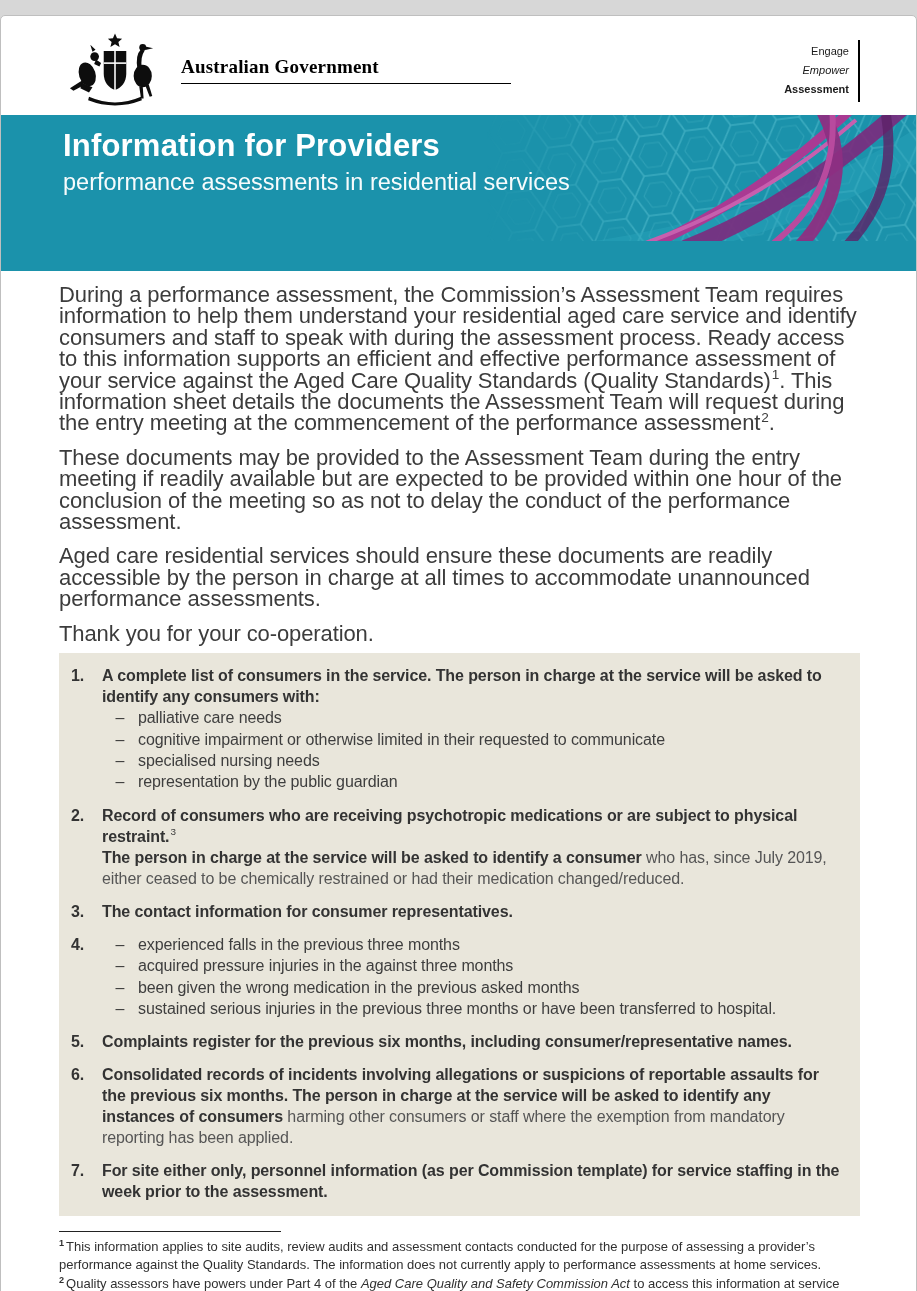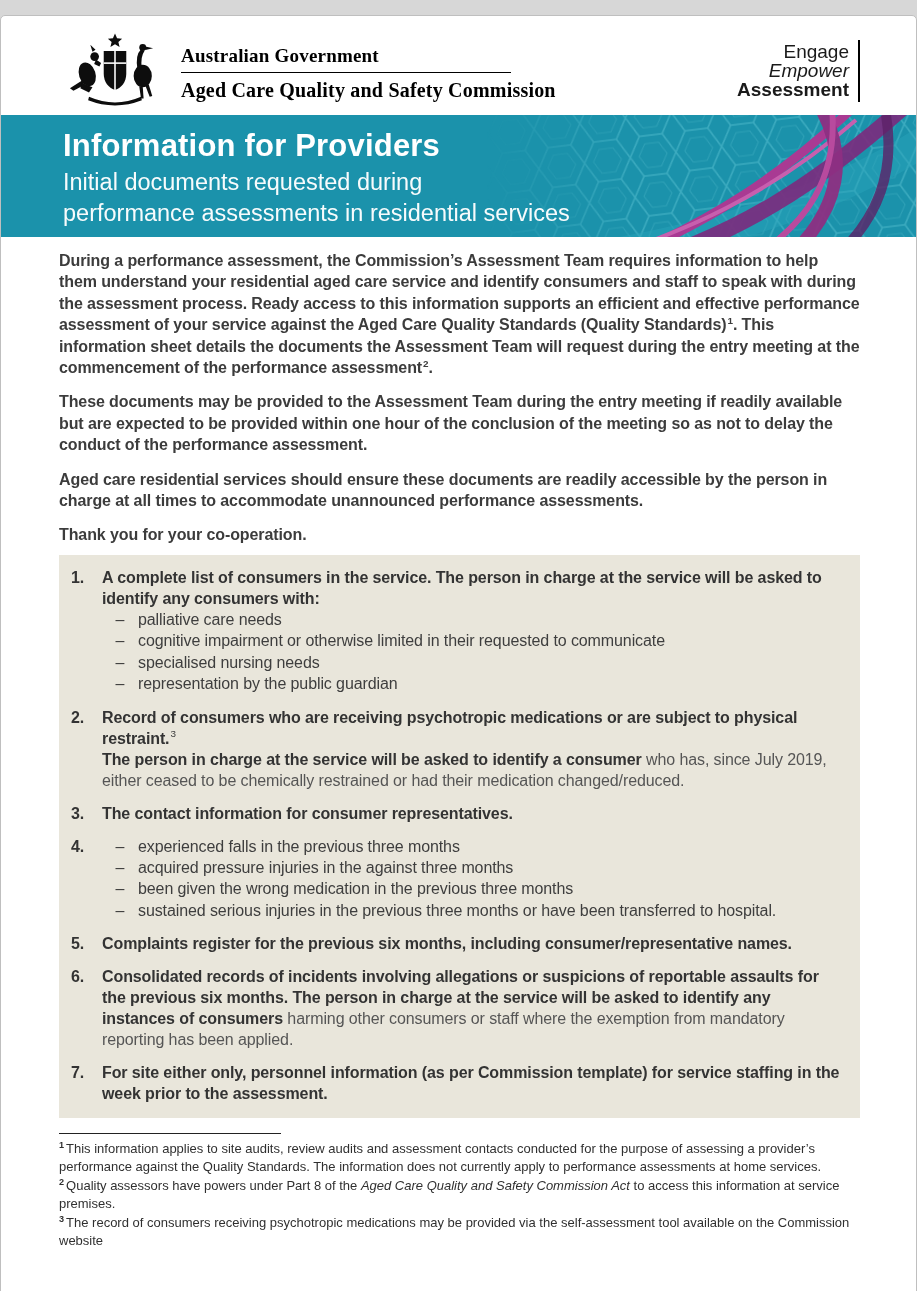--- a/index.html
+++ b/index.html
@@ -17,38 +17,38 @@
     display:flex; justify-content:space-between; align-items:flex-start;
     padding:14px 56px 0 62px; height:99px;
   }
   .crest-group { display:flex; align-items:center; gap:14px; }
   .crest { width:104px; height:80px; flex:0 0 auto; }
   .gov-text { font-family:"Liberation Serif", serif; color:#000; padding-top:6px; }
   .gov-line1 { font-size:19px; font-weight:bold; letter-spacing:.2px; }
   .gov-rule { border-bottom:1.5px solid #000; margin:5px 0 6px 0; width:330px; }
   .gov-line2 { font-size:20px; font-weight:bold; letter-spacing:.2px; }
   .tagline { display:flex; align-items:stretch; margin-top:12px; }
-  .tagline-lines { text-align:right; font-size:19px; line-height:19px; color:#1a1a1a; padding-right:9px; }
+  .tagline-lines { text-align:right; font-size:11px; line-height:19px; color:#1a1a1a; padding-right:9px; }
   .tag-empower { font-style:italic; }
   .tag-safeguard { font-weight:bold; }
   .tagline-bar { width:2px; background:#000; height:62px; margin-top:-2px; }
 
   
   .banner {
-    position:relative; height:122px; background:#1b92ab; overflow:hidden;
+    position:relative; height:156px; background:#1b92ab; overflow:hidden;
     padding:14px 56px 16px 62px; color:#fff;
   }
   .banner-art { position:absolute; top:0; right:0; height:126px; width:430px; }
   .banner-title { position:relative; font-size:31px; font-weight:bold; letter-spacing:.2px; line-height:34px; }
   .banner-sub { position:relative; font-size:23.5px; font-weight:400; line-height:31px; margin-top:4px; opacity:.97; }
   .banner-sub span { display:block; }
 
   
   .content { padding:0 56px 0 58px; }
-  .content p.body-par { font-size:16px; line-height:21.4px; letter-spacing:-.1px; margin-top:13px; color:#3c3c3c;font-weight:bold; }
+  .content p.body-par { font-size:22px; line-height:21.4px; letter-spacing:-.1px; margin-top:13px; color:#3c3c3c; }
   sup.fnref { font-size:62%; vertical-align:super; line-height:0; margin-left:1px; }
 
   .section-heading { margin-top:16px; font-size:17.5px; font-weight:bold; color:#196c96; letter-spacing:-.1px; }
 
   .doc-box { margin-top:9px; background:#e9e6db; padding:12px 14px 12px 12px; }
   .doc-item { display:flex; margin-bottom:12px; font-size:16px; line-height:21px; letter-spacing:-.1px; }
   .doc-item:last-child { margin-bottom:2px; }
   .doc-num { flex:0 0 31px; font-weight:700; color:#333; }
   .doc-body { flex:1; }
   .li-main { font-weight:700; color:#333; }
@@ -92,21 +92,20 @@
           <path d="M95 18 l9 2-9 2z"></path>
           <path d="M88 64 l2 14 3 0-1-14z"></path>
           <path d="M95 63 l5 13 3-1-4-13z"></path>
 
           <path d="M30 76 q30 13 60 0 l1 4 q-31 12-62 0z"></path>
         </g>
       </svg>
       <div class="gov-text">
         <div class="gov-line1">Australian Government</div>
         <div class="gov-rule"></div>
-        <div class="gov-line2">Aged Care Quality and Safety Commission</div>
       </div>
     </div>
     <div class="tagline">
       <div class="tagline-lines">
         <div class="tag-engage">Engage</div>
         <div class="tag-empower">Empower</div>
         <div class="tag-safeguard">Assessment</div>
       </div>
       <div class="tagline-bar"></div>
     </div>
@@ -131,21 +130,20 @@
       <path d="M40 150 C 190 135 330 95 440 25" stroke="#2aa3bb" stroke-width="30" fill="none" opacity=".45"></path>
       <path d="M150 150 C 250 120 330 70 420 -10" stroke="#7c2a7d" stroke-width="16" fill="none" opacity=".9"></path>
       <path d="M120 150 C 220 110 300 60 380 -20" stroke="#a93a93" stroke-width="9" fill="none"></path>
       <path d="M90 150 C 200 120 290 75 370 5" stroke="#c75fae" stroke-width="4" fill="none"></path>
       <path d="M300 145 C 355 95 365 40 330 -15" stroke="#8d2f82" stroke-width="13" fill="none" opacity=".95"></path>
       <path d="M255 150 C 325 110 352 60 346 -8" stroke="#b84a9e" stroke-width="6" fill="none"></path>
       <path d="M340 150 C 390 110 410 60 400 0" stroke="#5d2268" stroke-width="10" fill="none" opacity=".8"></path>
     </svg>
     <h1 class="banner-title">Information for Providers</h1>
     <div class="banner-sub">
-      <span>Initial documents requested during</span>
       <span>performance assessments in residential services</span>
     </div>
   </section>
 
   <main class="content">
 
     <p class="body-par"><span>During a performance assessment, the Commission’s Assessment Team requires information to help them understand your residential aged care service and identify consumers and staff to speak with during the assessment process. Ready access to this information supports an efficient and effective performance assessment of your service against the Aged Care Quality Standards (Quality Standards)</span><sup class="fnref">1</sup><span>. This information sheet details the documents the Assessment Team will request during the entry meeting at the commencement of the performance assessment</span><sup class="fnref">2</sup><span>.</span></p>
 
     <p class="body-par">These documents may be provided to the Assessment Team during the entry meeting if readily available but are expected to be provided within one hour of the conclusion of the meeting so as not to delay the conduct of the performance assessment.</p>
     <p class="body-par">Aged care residential services should ensure these documents are readily accessible by the person in charge at all times to accommodate unannounced performance assessments.</p>
@@ -196,21 +194,21 @@
           <div class="sub">
               <span class="dash">–</span>
               <span class="sub-text">experienced falls in the previous three months</span>
             </div>
           <div class="sub">
               <span class="dash">–</span>
               <span class="sub-text">acquired pressure injuries in the against three months</span>
             </div>
           <div class="sub">
               <span class="dash">–</span>
-              <span class="sub-text">been given the wrong medication in the previous three months</span>
+              <span class="sub-text">been given the wrong medication in the previous asked months</span>
             </div>
           <div class="sub">
               <span class="dash">–</span>
               <span class="sub-text">sustained serious injuries in the previous three months or have been transferred to hospital.</span>
             </div>
         </div>
       </div>
 
       <div class="doc-item">
         <span class="doc-num">5.</span>
@@ -225,20 +223,20 @@
       <div class="doc-item">
         <span class="doc-num">7.</span>
         <div class="doc-body"><span class="li-main">For site either only, personnel information (as per Commission template) for service staffing in the week prior to the assessment.</span></div>
       </div>
 
     </div>
 
     <div class="footnotes">
       <div class="fn-rule"></div>
       <p><sup class="fn-mark">1</sup><span>This information applies to site audits, review audits and assessment contacts conducted for the purpose of assessing a provider’s performance against the Quality Standards. The information does not currently apply to performance assessments at home services.</span></p>
-      <p><sup class="fn-mark">2</sup><span>Quality assessors have powers under Part 8 of the </span><span class="fn-italic">Aged Care Quality and Safety Commission Act</span><span> to access this information at service premises.</span></p>
+      <p><sup class="fn-mark">2</sup><span>Quality assessors have powers under Part 4 of the </span><span class="fn-italic">Aged Care Quality and Safety Commission Act</span><span> to access this information at service premises.</span></p>
       <p><sup class="fn-mark">3</sup><span>The record of consumers receiving psychotropic medications may be provided via the self-assessment tool available on the Commission website </span></p>
     </div>
 
   </main>
 
   <div class="page-bottom-edge"></div>
 </div>
 
 </body></html>

